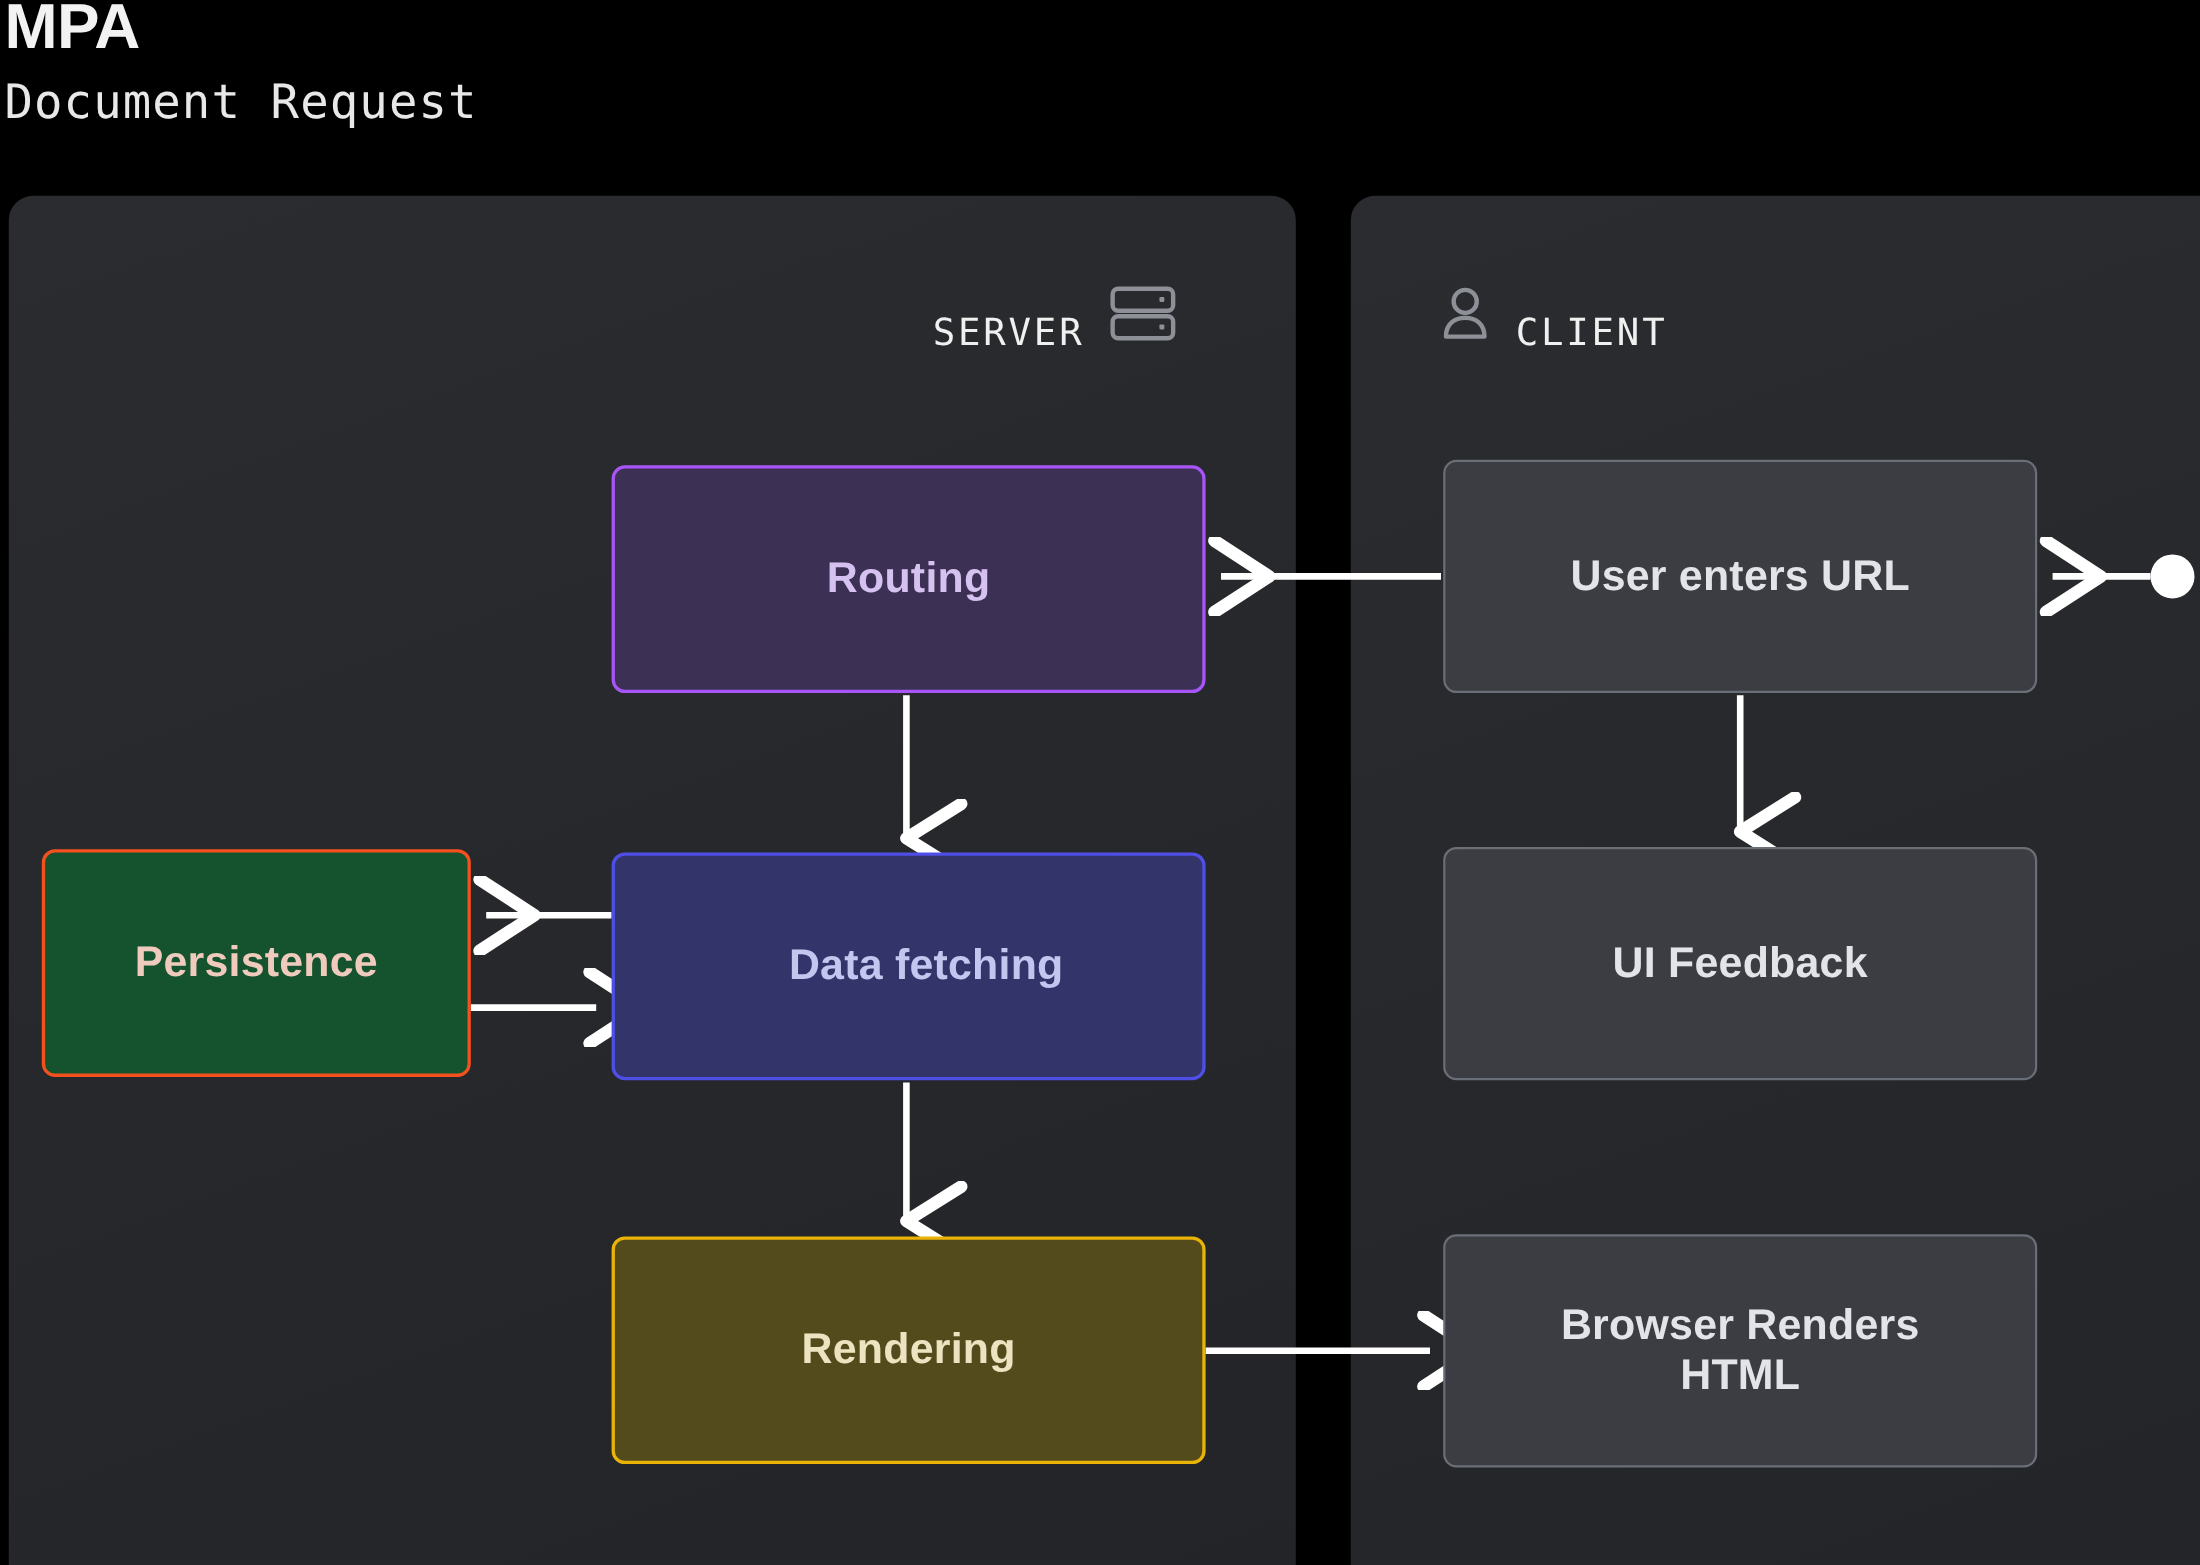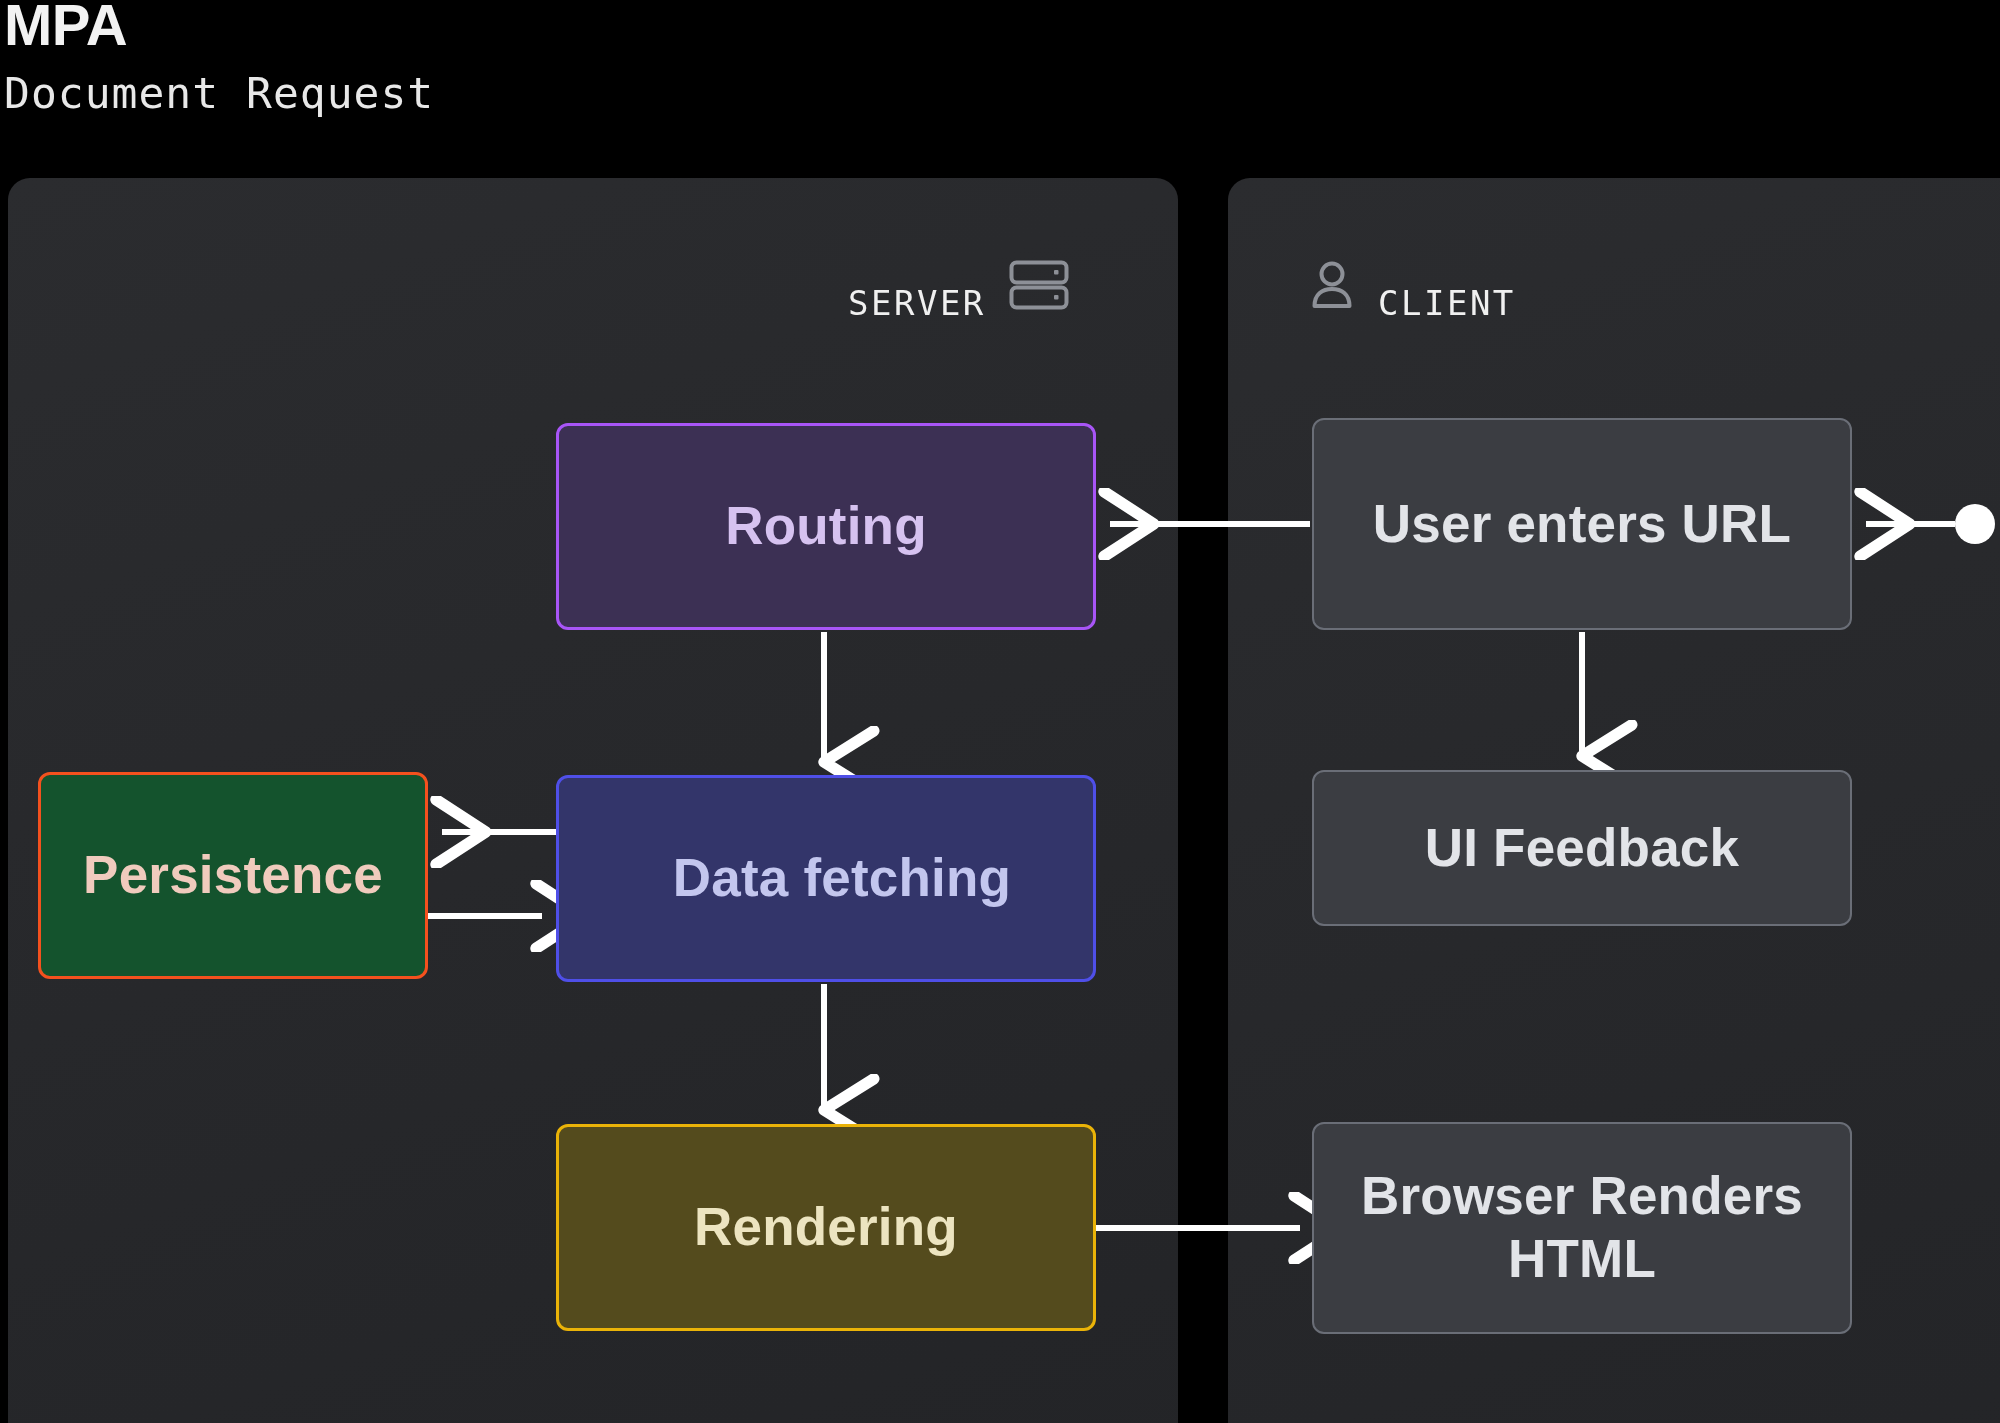--- a/index.html
+++ b/index.html
@@ -102,21 +102,21 @@
     border-radius: 12px;
     border-width: 3px;
     border-style: solid;
     box-sizing: border-box;
     display: flex;
     align-items: center;
     justify-content: center;
     text-align: center;
     font-family: "Liberation Sans", sans-serif;
     font-weight: bold;
-    font-size: 53px;
+    font-size: 39px;
     line-height: 1.18;
     letter-spacing: 0.2px;
   }
 
   #node-routing {
     left: 556px; top: 423px; width: 540px; height: 207px;
     background: #3c3054;
     border-color: #a855f7;
     color: #d6c2f0;
   }
@@ -143,21 +143,21 @@
   .node-client {
     background: #3b3d42;
     border-color: #6a6e77;
     border-width: 2px;
     color: #e2e4e8;
   }
   #node-userurl {
     left: 1312px; top: 418px; width: 540px; height: 212px;
   }
   #node-uifeedback {
-    left: 1312px; top: 770px; width: 540px; height: 156px;
+    left: 1312px; top: 770px; width: 540px; height: 212px;
   }
   #node-browserrenders {
     left: 1312px; top: 1122px; width: 540px; height: 212px;
   }
 
   
   #edges {
     position: absolute;
     left: 0; top: 0;
     width: 2000px;

